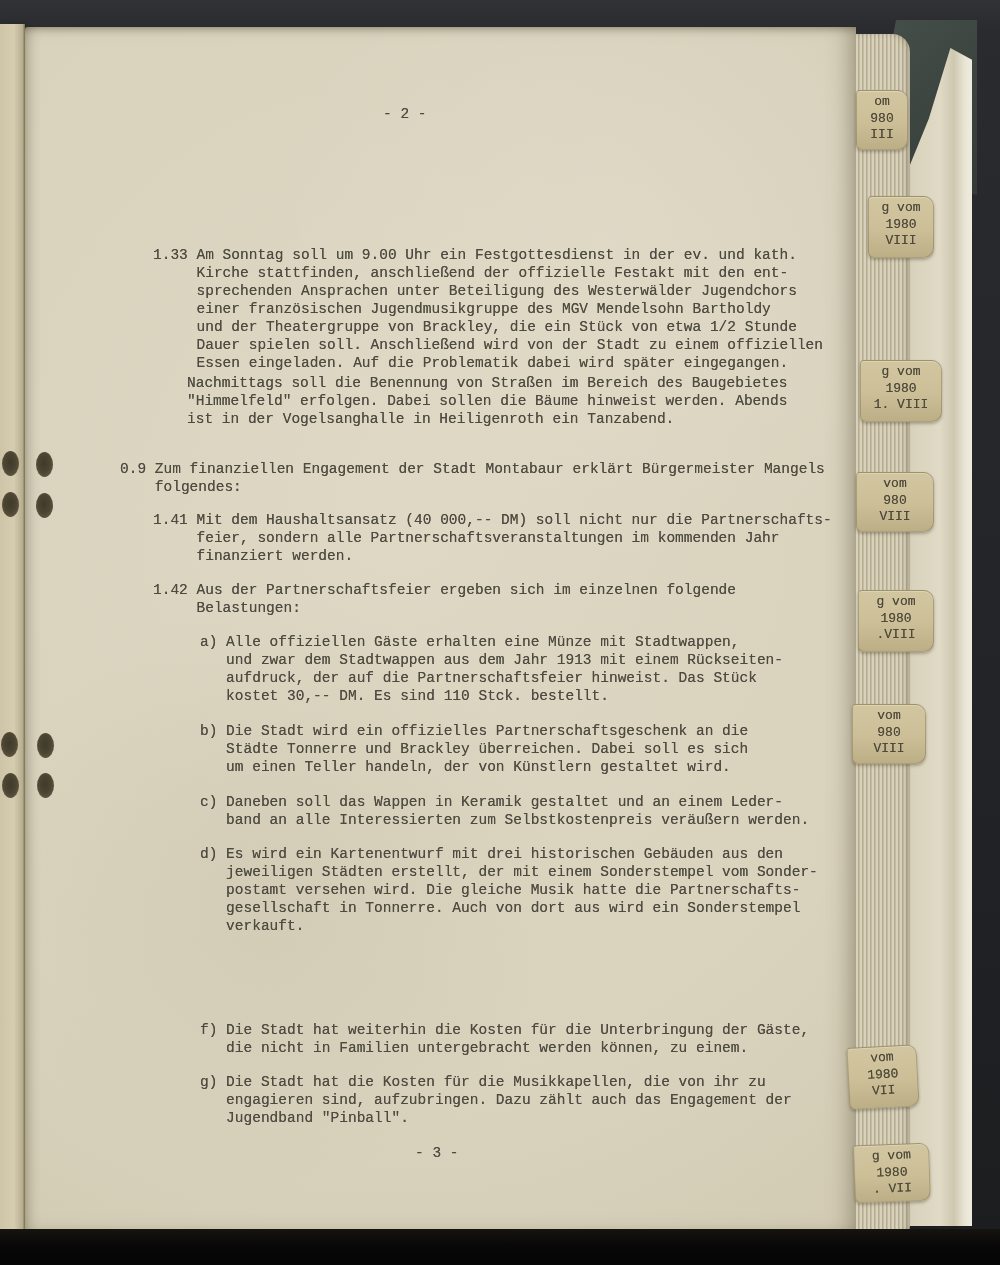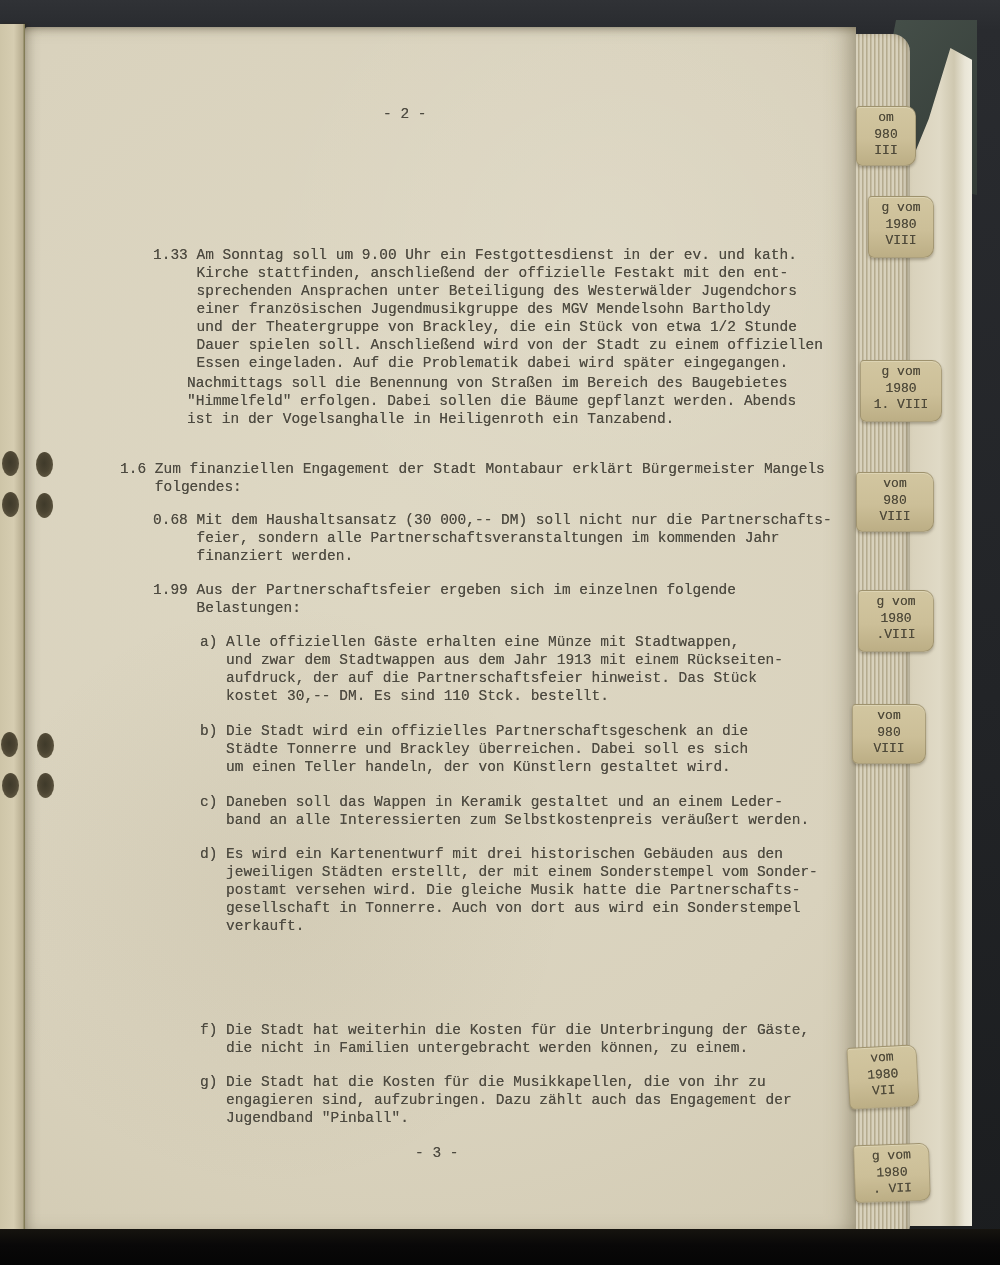--- a/index.html
+++ b/index.html
@@ -111,51 +111,51 @@
 
   <div class="tx" style="left:383px;top:105px">- 2 -</div>
   <div class="tx" style="left:153px;top:246px">1.33 Am Sonntag soll um 9.00 Uhr ein Festgottesdienst in der ev. und kath.
      Kirche stattfinden, anschließend der offizielle Festakt mit den ent-
      sprechenden Ansprachen unter Beteiligung des Westerwälder Jugendchors
      einer französischen Jugendmusikgruppe des MGV Mendelsohn Bartholdy
      und der Theatergruppe von Brackley, die ein Stück von etwa 1/2 Stunde
      Dauer spielen soll. Anschließend wird von der Stadt zu einem offiziellen
      Essen eingeladen. Auf die Problematik dabei wird später eingegangen.</div>
   <div class="tx" style="left:187px;top:374px">Nachmittags soll die Benennung von Straßen im Bereich des Baugebietes
-"Himmelfeld" erfolgen. Dabei sollen die Bäume gepflanzt werden. Abends
+"Himmelfeld" erfolgen. Dabei sollen die Bäume hinweist werden. Abends
 ist in der Vogelsanghalle in Heiligenroth ein Tanzabend.</div>
-  <div class="tx" style="left:120px;top:460px">1.6 Zum finanziellen Engagement der Stadt Montabaur erklärt Bürgermeister Mangels
+  <div class="tx" style="left:120px;top:460px">0.9 Zum finanziellen Engagement der Stadt Montabaur erklärt Bürgermeister Mangels
     folgendes:</div>
-  <div class="tx" style="left:153px;top:511px">0.68 Mit dem Haushaltsansatz (30 000,-- DM) soll nicht nur die Partnerschafts-
+  <div class="tx" style="left:153px;top:511px">1.41 Mit dem Haushaltsansatz (40 000,-- DM) soll nicht nur die Partnerschafts-
      feier, sondern alle Partnerschaftsveranstaltungen im kommenden Jahr
      finanziert werden.</div>
-  <div class="tx" style="left:153px;top:581px">1.99 Aus der Partnerschaftsfeier ergeben sich im einzelnen folgende
+  <div class="tx" style="left:153px;top:581px">1.42 Aus der Partnerschaftsfeier ergeben sich im einzelnen folgende
      Belastungen:</div>
   <div class="tx" style="left:200px;top:633px">a) Alle offiziellen Gäste erhalten eine Münze mit Stadtwappen,
    und zwar dem Stadtwappen aus dem Jahr 1913 mit einem Rückseiten-
    aufdruck, der auf die Partnerschaftsfeier hinweist. Das Stück
    kostet 30,-- DM. Es sind 110 Stck. bestellt.</div>
   <div class="tx" style="left:200px;top:722px">b) Die Stadt wird ein offizielles Partnerschaftsgeschenk an die
    Städte Tonnerre und Brackley überreichen. Dabei soll es sich
    um einen Teller handeln, der von Künstlern gestaltet wird.</div>
   <div class="tx" style="left:200px;top:793px">c) Daneben soll das Wappen in Keramik gestaltet und an einem Leder-
-   band an alle Interessierten zum Selbstkostenpreis veräußert werden.</div>
+   band an alle Interessierten zum Selbstkostenpreis veräußern werden.</div>
   <div class="tx" style="left:200px;top:845px">d) Es wird ein Kartenentwurf mit drei historischen Gebäuden aus den
    jeweiligen Städten erstellt, der mit einem Sonderstempel vom Sonder-
    postamt versehen wird. Die gleiche Musik hatte die Partnerschafts-
    gesellschaft in Tonnerre. Auch von dort aus wird ein Sonderstempel
    verkauft.</div>
   <div class="tx" style="left:200px;top:1021px">f) Die Stadt hat weiterhin die Kosten für die Unterbringung der Gäste,
    die nicht in Familien untergebracht werden können, zu einem.</div>
   <div class="tx" style="left:200px;top:1073px">g) Die Stadt hat die Kosten für die Musikkapellen, die von ihr zu
    engagieren sind, aufzubringen. Dazu zählt auch das Engagement der
    Jugendband "Pinball".</div>
   <div class="tx" style="left:415px;top:1144px">- 3 -</div>
 
-  <div class="tab" style="left:856px;top:106px;width:60px;height:60px">
+  <div class="tab" style="left:856px;top:90px;width:52px;height:60px">
     <div class="tab-line">om</div>
     <div class="tab-line">980</div>
     <div class="tab-line">III</div>
   </div>
   <div class="tab" style="left:868px;top:196px;width:66px;height:62px">
     <div class="tab-line">g vom</div>
     <div class="tab-line">1980</div>
     <div class="tab-line">VIII</div>
   </div>
   <div class="tab" style="left:860px;top:360px;width:82px;height:62px">

